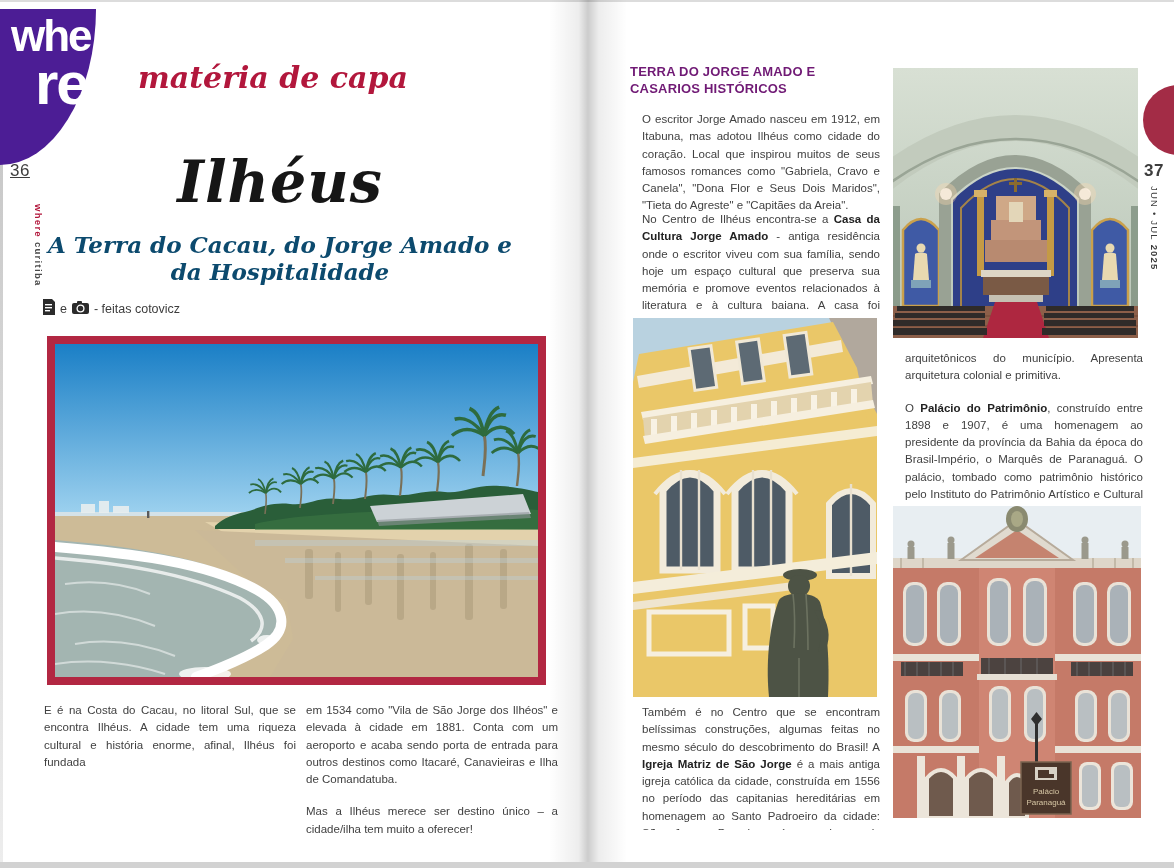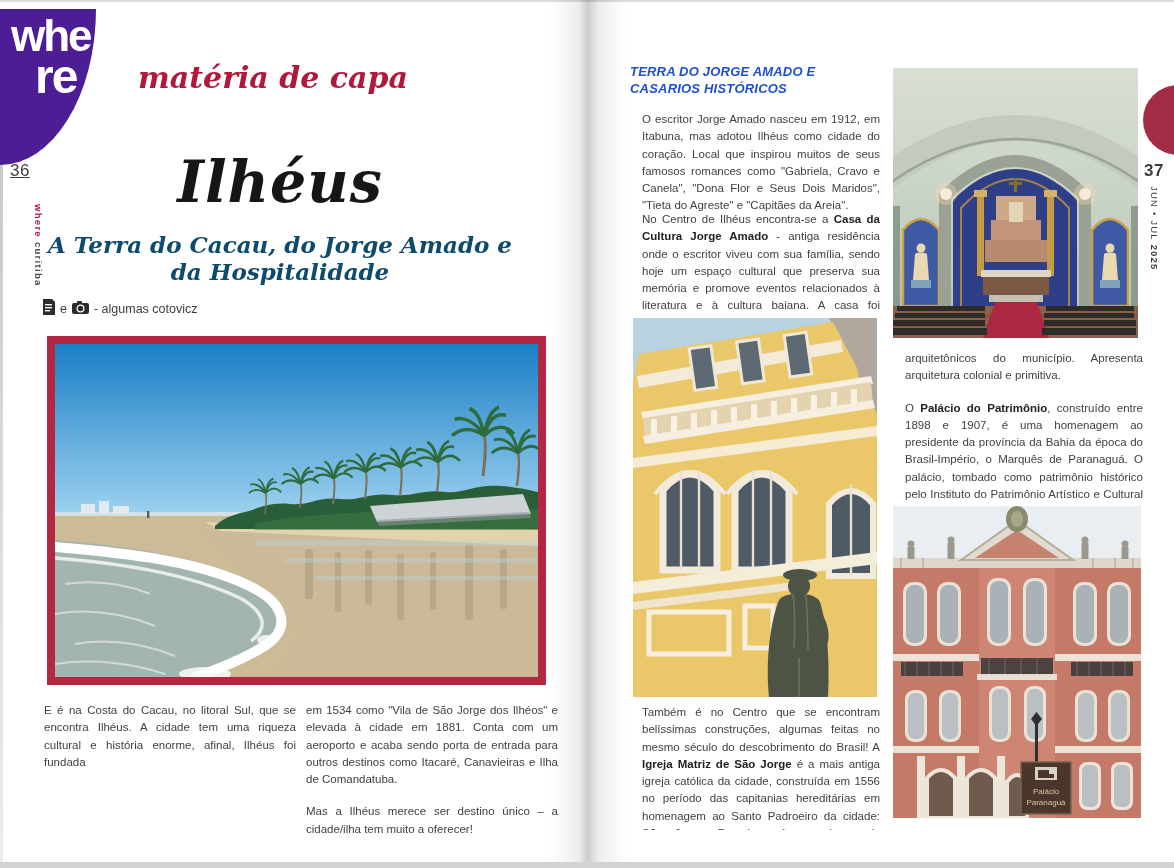--- a/index.html
+++ b/index.html
@@ -11,21 +11,21 @@
   .top-edge{left:0;top:0;width:1174px;height:2px;background:#dcdcdc;}
   .footer-bar{left:0;top:862px;width:1174px;height:6px;background:#d2d2d2;}
   .gutter{left:549px;top:0;width:78px;height:862px;
           background:linear-gradient(to right,rgba(0,0,0,0) 0%,rgba(0,0,0,.07) 38%,rgba(0,0,0,.20) 50%,rgba(0,0,0,.07) 64%,rgba(0,0,0,0) 100%);}
   .left-edge{left:0;top:162px;width:3px;height:700px;background:linear-gradient(to bottom,#c9c9c9,#ededed);}
   
   .logo{left:0;top:9px;width:96px;height:156px;background:#4c1d95;border-radius:0 0 100% 0;}
   .logo span{position:absolute;color:#fff;font-weight:700;letter-spacing:-2px;
              font-family:"Liberation Sans",sans-serif;}
   .logo .l1{left:11px;top:2px;font-size:44px;}
-  .logo .l2{left:35px;top:40px;font-size:48px;}
+  .logo .l2{left:35px;top:40px;font-size:60px;}
   .pageno{font-size:17px;color:#3d3d3d;letter-spacing:.5px;}
   .vtext{writing-mode:vertical-rl;font-size:9.5px;font-weight:700;letter-spacing:1.3px;white-space:nowrap;}
   .vtext .brand{color:#b2173c;}
   .vtext .city{color:#4a4a4a;}
   .vtext-right{writing-mode:vertical-rl;font-size:9.5px;letter-spacing:1.2px;color:#3b3b3b;white-space:nowrap;}
   .vtext-right b{font-weight:700;}
   .corner-circle{left:1143px;top:85px;width:70px;height:70px;border-radius:50%;background:#a32c46;}
   
   .kicker{left:138px;top:60px;width:420px;font-family:"DejaVu Serif",serif;font-style:italic;font-weight:700;
           font-size:30px;color:#b2173c;}
@@ -35,21 +35,21 @@
             font-style:italic;font-weight:700;font-size:23px;line-height:27px;color:#0c4a6e;}
   .byline{left:42px;top:299px;display:flex;align-items:center;gap:5px;font-size:12.5px;color:#3c3c3c;}
   .photo-frame{left:47px;top:336px;width:483px;height:333px;border:8px solid #b22742;background:#cdbb97;}
   .photo-frame svg{display:block;}
   .cols{top:702px;width:252px;font-size:11.5px;line-height:17.3px;text-align:justify;color:#414141;}
   .cols p{margin:0 0 15px 0;}
   .col1{left:44px;}
   .col2{left:306px;}
   
   .r-heading{left:630px;top:63px;width:252px;font-size:13px;font-weight:700;line-height:17px;
-             color:#1d4ed8;letter-spacing:.2px;font-style:italic;}
+             color:#701a75;letter-spacing:.2px;}
   .rcol{width:250px;font-size:11.5px;line-height:17.3px;text-align:justify;color:#414141;}
   .rcol p{margin:0 0 15px 12px;}
   .rcol b{color:#222;}
   .rp1{left:630px;top:111px;height:100px;overflow:hidden;}
   .rp2{left:630px;top:211px;height:106px;overflow:hidden;}
   .rp3{left:630px;top:704px;height:126px;overflow:hidden;}
   .rp4{left:893px;top:350px;height:152px;overflow:hidden;}
   .facade-photo{left:633px;top:318px;width:244px;height:379px;background:#eac768;}
   .church-photo{left:893px;top:68px;width:245px;height:270px;background:#c7d2c4;}
   .palace-photo{left:893px;top:506px;width:233px;height:312px;background:#c57a68;}
@@ -94,21 +94,21 @@
         </svg>
     </span>
     <span>e</span>
     <span class="mini-icon">
       <svg width="17" height="13" viewBox="0 0 17 13">
           <rect x="0" y="2" width="17" height="11" rx="2" fill="#2b2b2b"></rect>
           <rect x="5" y="0" width="5" height="3" rx="1" fill="#2b2b2b"></rect>
           <circle cx="8.5" cy="7.5" r="3.4" fill="#2b2b2b" stroke="#fff" stroke-width="1.3"></circle>
         </svg>
     </span>
-    <span>- algumas cotovicz</span>
+    <span>- feitas cotovicz</span>
   </div>
 
   <div class="abs photo-frame photo">
     <svg width="483" height="333" viewBox="0 0 483 333">
       <defs>
         <linearGradient id="sky" x1="0" y1="0" x2="0" y2="1">
           <stop offset="0" stop-color="#1a7fc6"></stop>
             <stop offset="1" stop-color="#9ed2ef"></stop>
         </linearGradient>
         <g id="palm">

